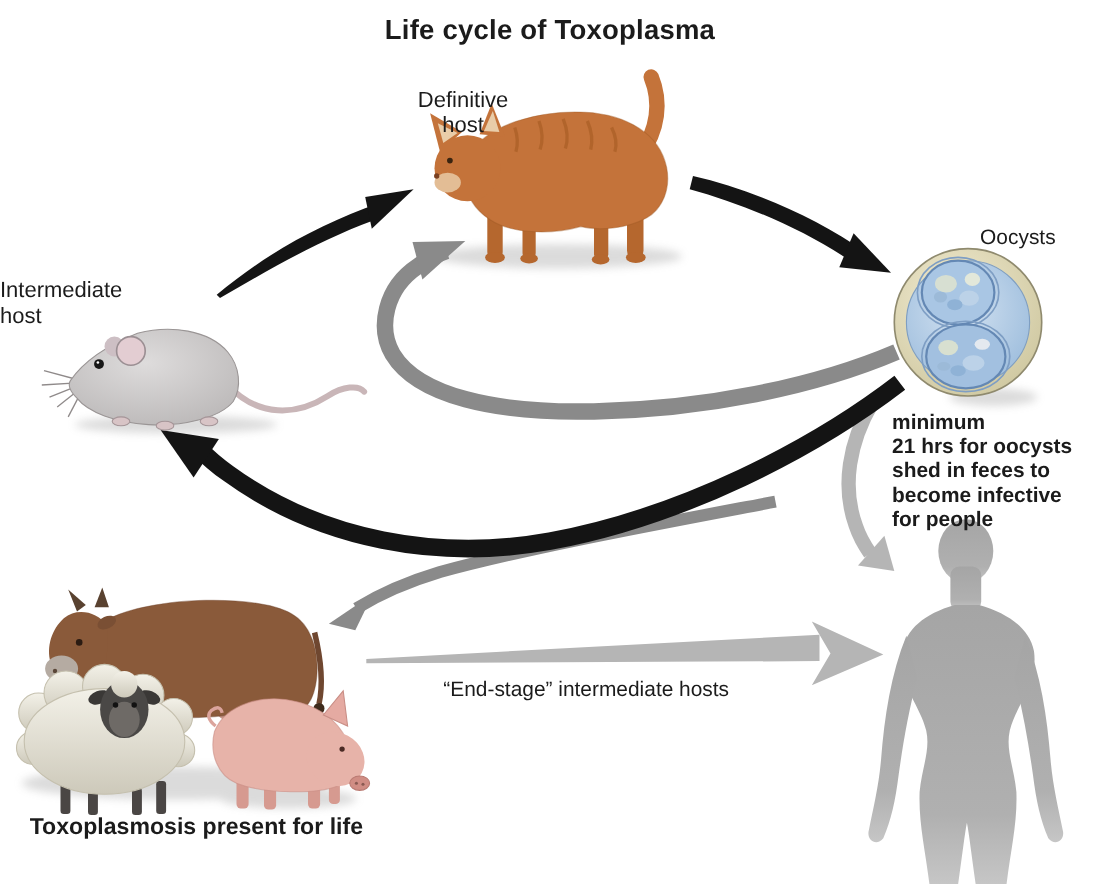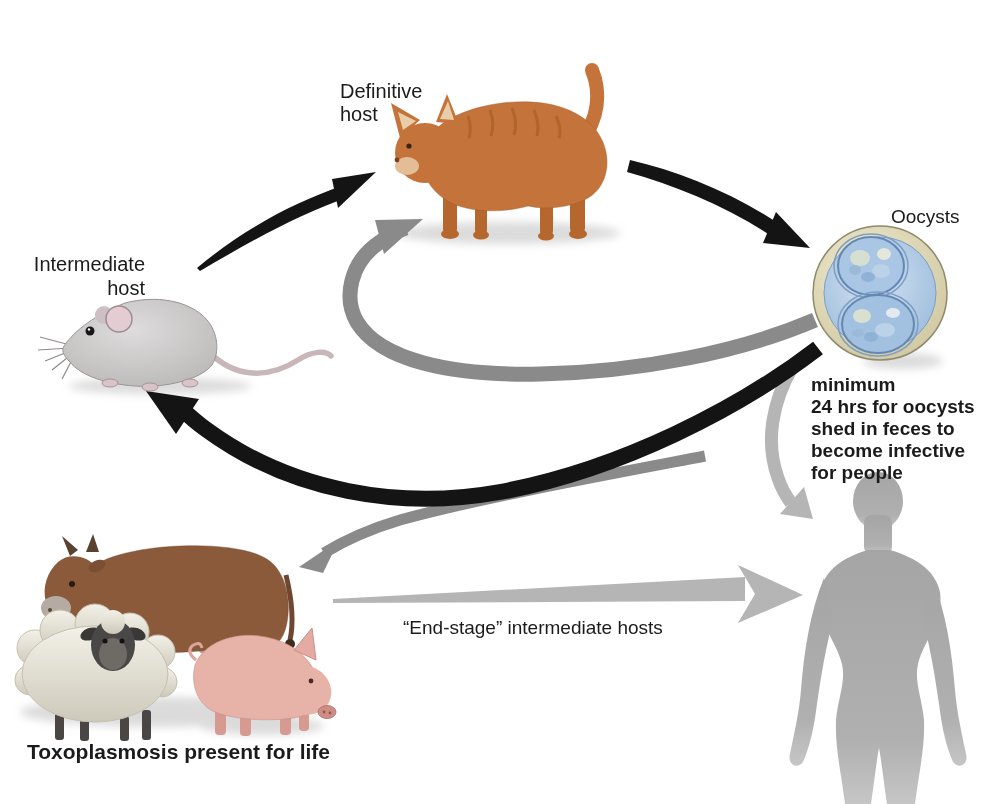--- a/index.html
+++ b/index.html
@@ -3,25 +3,25 @@
 <meta charset="utf-8">
 <style>
   html,body{margin:0;padding:0;background:#ffffff;}
   .stage{
     position:relative;width:1000px;height:804px;background:#ffffff;overflow:hidden;
     font-family:"Liberation Sans", sans-serif;color:#1b1b1b;
   }
   .art{position:absolute;left:0;top:0;width:1000px;height:804px;}
   .lbl{position:absolute;white-space:pre-line;color:#1b1b1b;}
   .title{left:0;top:13px;width:1000px;text-align:center;font-size:25px;font-weight:bold;letter-spacing:.2px;}
-  .definitive{left:340px;top:80px;width:162px;text-align:left;font-size:20px;line-height:23px;}
+  .definitive{left:340px;top:80px;width:162px;text-align:center;font-size:20px;line-height:23px;}
   .shed-note{left:641px;top:101px;font-size:19px;font-weight:bold;line-height:21px;}
   .oocysts-lbl{left:891px;top:206px;font-size:19px;}
   .min-note{left:811px;top:374px;font-size:19px;font-weight:bold;line-height:22px;}
-  .intermediate{left:0;top:252px;width:145px;text-align:right;font-size:20px;line-height:24px;}
+  .intermediate{left:0;top:252px;width:145px;font-size:20px;line-height:24px;}
   .endstage{left:403px;top:617px;font-size:19px;}
   .toxo-life{left:27px;top:740px;font-size:21px;font-weight:bold;}
 </style>
 </head>
 <body>
 
 <div class="stage">
 
   <svg class="art" viewBox="0 0 1000 804" aria-hidden="true">
     <defs>
@@ -220,25 +220,26 @@
       <path d="M195,665 C205,640 240,630 270,638 C295,644 312,660 318,680 C322,695 318,708 308,714 C290,722 240,722 215,712 C198,705 190,685 195,665 Z" fill="currentColor" stroke="#c98e86" stroke-width="1" stroke-opacity="0.6"></path>
       <ellipse cx="305" cy="690" rx="27" ry="24" fill="currentColor" transform="rotate(28 305 690)"></ellipse>
       <polygon points="294,650 312,628 316,660" fill="#e5aaa2" stroke="#c98e86" stroke-width="1"></polygon>
       <ellipse cx="327" cy="712" rx="9" ry="6.5" fill="#d08d84" stroke="#b97a72" stroke-width="1"></ellipse>
       <circle cx="324" cy="712" r="1.4" fill="#8a5a52"></circle>
       <circle cx="330" cy="713" r="1.4" fill="#8a5a52"></circle>
       <circle cx="311" cy="681" r="2.4" fill="#4a2a24"></circle>
     </g>
   </svg>
 
+  <div class="lbl title">Life cycle of Toxoplasma</div>
   <div class="lbl definitive">Definitive
 host</div>
   <div class="lbl oocysts-lbl">Oocysts</div>
   <div class="lbl min-note">minimum
-24 hrs for oocysts
+21 hrs for oocysts
 shed in feces to
 become infective
 for people</div>
   <div class="lbl intermediate">Intermediate
 host</div>
   <div class="lbl endstage">“End-stage” intermediate hosts</div>
   <div class="lbl toxo-life">Toxoplasmosis present for life</div>
 </div>
 
 </body></html>

